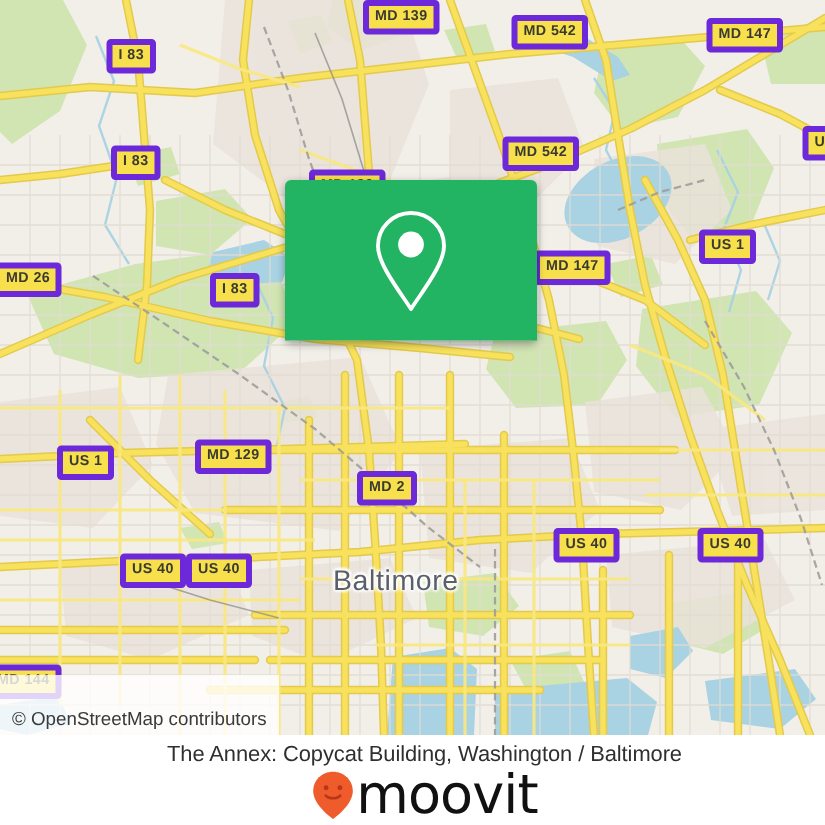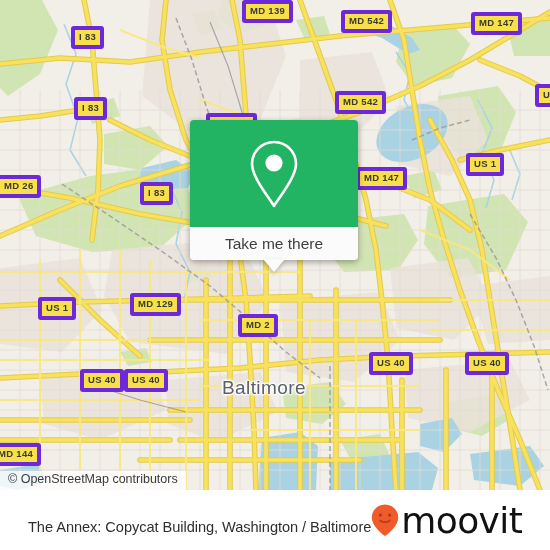--- a/index.html
+++ b/index.html
@@ -42,21 +42,21 @@
       1px -1px 2px #fff, -1px 1px 2px #fff;
   }
 
   
   .attribution{
     position:absolute;left:0;bottom:0;
     background:rgba(255,255,255,.80);
     color:#3a3a3a;
     font-size:12.5px;
     line-height:16px;
-    padding:0 8px 3px 8px;
+    padding:21px 8px 3px 8px;
     white-space:nowrap;
   }
 
   
   .card{
     position:absolute;left:190px;top:120px;width:168px;
     border-radius:4px;
     box-shadow:0 2px 6px rgba(0,0,0,.35);
     overflow:visible;
     z-index:20;
@@ -89,21 +89,21 @@
 
   
   .footer{
     position:absolute;left:0;bottom:0;width:550px;height:60px;
     background:rgba(255,255,255,.955);
     display:flex;align-items:center;
     overflow:hidden;
     z-index:30;
   }
   .footer-inner{
-    display:flex;align-items:flex-end;width:100%;padding-left:28px;box-sizing:border-box;
+    display:flex;align-items:center;width:100%;padding-left:16px;box-sizing:border-box;flex-direction:column;
   }
   .footer-caption{
     color:#2f2f2f;font-size:14.6px;line-height:19px;white-space:nowrap;
     letter-spacing:-.05px;
   }
   .brand{display:flex;align-items:center;margin-left:-1px;}
   .brand-word{
     color:#111;
     font-size:36px;
     line-height:31px;
@@ -388,24 +388,20 @@
 
   <div class="card">
     <div class="card-top">
       <span>
         <svg class="pin-svg" width="58" height="74" viewBox="0 0 58 74" aria-hidden="true">
           <path d="M29 5 C16.8 5 7 14.8 7 27 C7 39.5 22 58 29 69 C36 58 51 39.5 51 27 C51 14.8 41.2 5 29 5 Z" fill="none" stroke="#ffffff" stroke-width="2.6" stroke-linejoin="round"></path>
           <circle cx="29" cy="26" r="8.6" fill="#ffffff"></circle>
         </svg>
       </span>
     </div>
-    <div class="card-bottom">
-      <span class="card-label">Take me there</span>
-      <span class="card-tail"></span>
-    </div>
   </div>
 
   <div class="footer">
     <div class="footer-inner">
       <span class="footer-caption">The Annex: Copycat Building, Washington / Baltimore</span>
       <span class="brand">
         <span>
           <svg width="30" height="34" viewBox="0 0 30 34" aria-hidden="true" style="display:block;">
             <path d="M15 1.5 C7.6 1.5 1.8 7.2 1.8 14.4 C1.8 22.2 10.4 29.8 15 33 C19.6 29.8 28.2 22.2 28.2 14.4 C28.2 7.2 22.4 1.5 15 1.5 Z" fill="#ef5b2b"></path>
             <circle cx="10.4" cy="12.1" r="1.65" fill="#b8361a"></circle>

